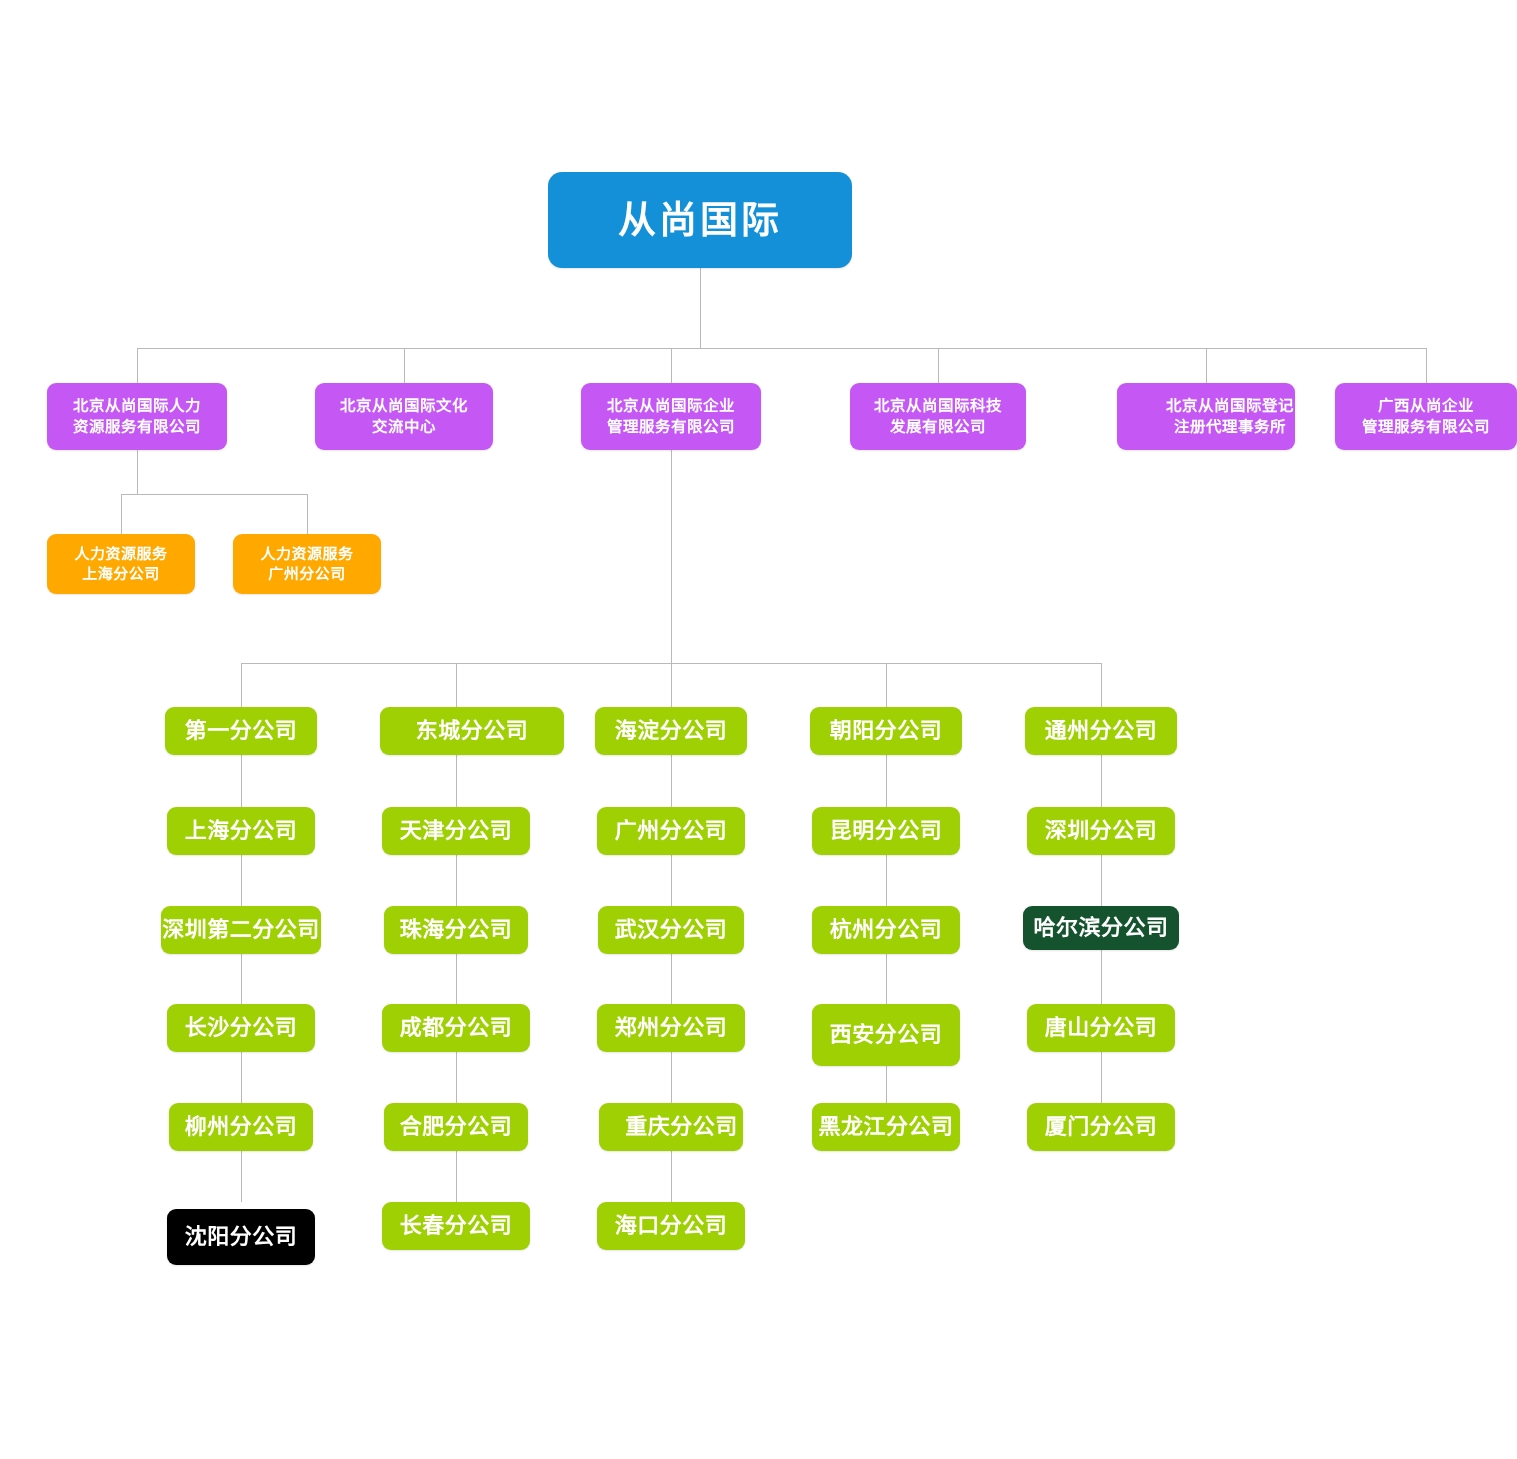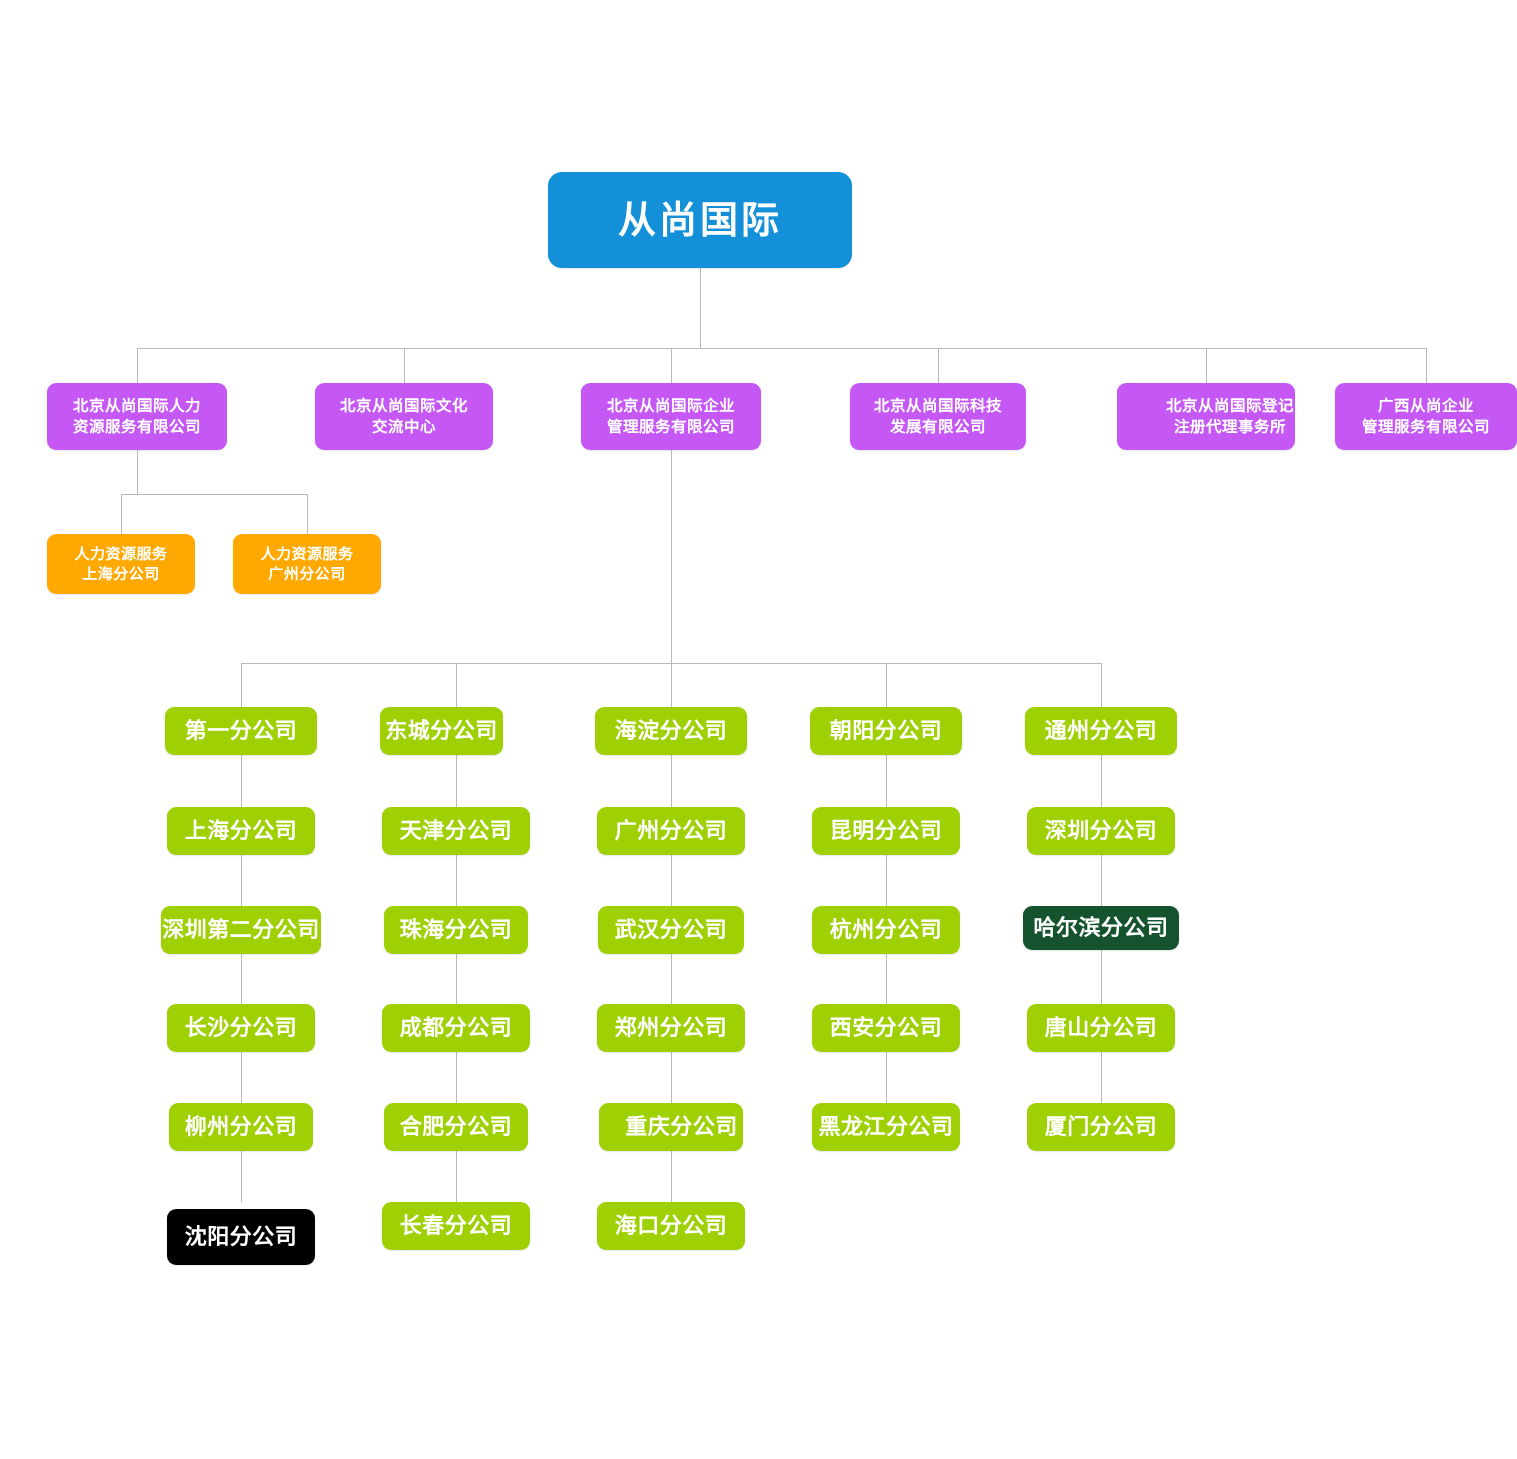--- a/index.html
+++ b/index.html
@@ -95,35 +95,35 @@
     <div class="node sub" style="left: 47px; top: 534px; width: 148px; height: 60px; background: rgb(255, 168, 0);">人力资源服务
 上海分公司</div>
     <div class="node sub" style="left: 233px; top: 534px; width: 148px; height: 60px; background: rgb(255, 168, 0);">人力资源服务
 广州分公司</div>
     <div class="node branch" style="left: 165px; top: 707px; width: 152px; height: 48px; background: rgb(158, 208, 4);">第一分公司</div>
     <div class="node branch" style="left: 167px; top: 807px; width: 148px; height: 48px; background: rgb(158, 208, 4);">上海分公司</div>
     <div class="node branch" style="left: 161px; top: 906px; width: 160px; height: 48px; background: rgb(158, 208, 4);">深圳第二分公司</div>
     <div class="node branch" style="left: 167px; top: 1004px; width: 148px; height: 48px; background: rgb(158, 208, 4);">长沙分公司</div>
     <div class="node branch" style="left: 169px; top: 1103px; width: 144px; height: 48px; background: rgb(158, 208, 4);">柳州分公司</div>
     <div class="node branch" style="left: 167px; top: 1202px; width: 148px; height: 56px; background: #000000; margin-top: 7px;">沈阳分公司</div>
-    <div class="node branch" style="left: 380px; top: 707px; width: 123px; height: 48px; background: rgb(158, 208, 4);">东城分公司</div>
+    <div class="node branch" style="left: 380px; top: 707px; width: 184px; height: 48px; background: rgb(158, 208, 4);">东城分公司</div>
     <div class="node branch" style="left: 382px; top: 807px; width: 148px; height: 48px; background: rgb(158, 208, 4);">天津分公司</div>
     <div class="node branch" style="left: 384px; top: 906px; width: 144px; height: 48px; background: rgb(158, 208, 4);">珠海分公司</div>
     <div class="node branch" style="left: 382px; top: 1004px; width: 148px; height: 48px; background: rgb(158, 208, 4);">成都分公司</div>
     <div class="node branch" style="left: 384px; top: 1103px; width: 144px; height: 48px; background: rgb(158, 208, 4);">合肥分公司</div>
     <div class="node branch" style="left: 382px; top: 1202px; width: 148px; height: 48px; background: rgb(158, 208, 4);">长春分公司</div>
     <div class="node branch" style="left: 595px; top: 707px; width: 152px; height: 48px; background: rgb(158, 208, 4);">海淀分公司</div>
     <div class="node branch" style="left: 597px; top: 807px; width: 148px; height: 48px; background: rgb(158, 208, 4);">广州分公司</div>
     <div class="node branch" style="left: 598px; top: 906px; width: 146px; height: 48px; background: rgb(158, 208, 4);">武汉分公司</div>
     <div class="node branch" style="left: 597px; top: 1004px; width: 148px; height: 48px; background: rgb(158, 208, 4);">郑州分公司</div>
     <div class="node branch" style="left: 599px; top: 1103px; width: 144px; height: 48px; background: rgb(158, 208, 4); padding-left: 21px;">重庆分公司</div>
     <div class="node branch" style="left: 597px; top: 1202px; width: 148px; height: 48px; background: rgb(158, 208, 4);">海口分公司</div>
     <div class="node branch" style="left: 810px; top: 707px; width: 152px; height: 48px; background: rgb(158, 208, 4);">朝阳分公司</div>
     <div class="node branch" style="left: 812px; top: 807px; width: 148px; height: 48px; background: rgb(158, 208, 4);">昆明分公司</div>
     <div class="node branch" style="left: 812px; top: 906px; width: 148px; height: 48px; background: rgb(158, 208, 4);">杭州分公司</div>
-    <div class="node branch" style="left: 812px; top: 1004px; width: 148px; height: 48px; background: rgb(158, 208, 4);">西安分公司</div>
+    <div class="node branch" style="left: 812px; top: 1004px; width: 148px; height: 62px; background: rgb(158, 208, 4);">西安分公司</div>
     <div class="node branch" style="left: 812px; top: 1103px; width: 148px; height: 48px; background: rgb(158, 208, 4);">黑龙江分公司</div>
     <div class="node branch" style="left: 1025px; top: 707px; width: 152px; height: 48px; background: rgb(158, 208, 4);">通州分公司</div>
     <div class="node branch" style="left: 1027px; top: 807px; width: 148px; height: 48px; background: rgb(158, 208, 4);">深圳分公司</div>
     <div class="node branch" style="left: 1023px; top: 906px; width: 156px; height: 44px; background: #14532d;">哈尔滨分公司</div>
     <div class="node branch" style="left: 1027px; top: 1004px; width: 148px; height: 48px; background: rgb(158, 208, 4);">唐山分公司</div>
     <div class="node branch" style="left: 1027px; top: 1103px; width: 148px; height: 48px; background: rgb(158, 208, 4);">厦门分公司</div>
   </div>
 
 </body></html>

